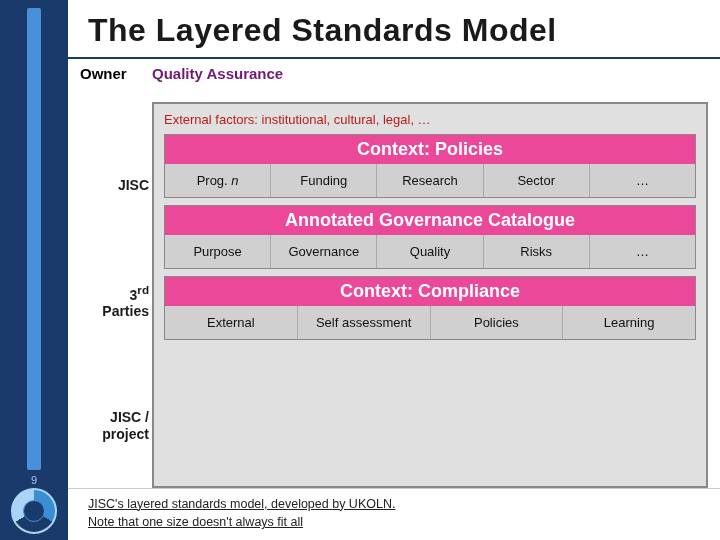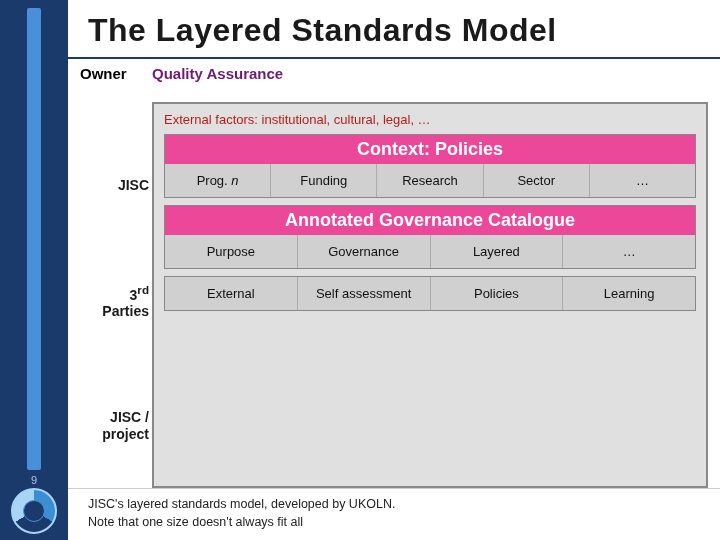--- a/index.html
+++ b/index.html
@@ -37,20 +37,21 @@
       color: #1a1a1a;
       letter-spacing: 0.5px;
     }
 
     .footer-text {
       padding: 6px 28px 8px 20px;
       font-size: 12.5px;
       color: #222;
       line-height: 1.5;
       border-top: 1px solid #ccc;
+      text-decoration: underline;
     }
 
     .left-sidebar-full {
       width: 68px;
       height: 540px;
       background: #1a3a6b;
       display: flex;
       flex-direction: column;
       align-items: center;
       position: relative;
@@ -249,26 +250,28 @@
               <div class="lcell">Sector</div>
               <div class="lcell">…</div>
             </div>
           </div>
 
           <div class="layer-block">
             <div class="layer-block-header">Annotated Governance Catalogue</div>
             <div class="layer-block-cells">
               <div class="lcell">Purpose</div>
               <div class="lcell">Governance</div>
-              <div class="lcell">Layered</div>
+              <div class="lcell">Quality</div>
+              <div class="lcell">Risks</div>
               <div class="lcell">…</div>
             </div>
           </div>
 
           <div class="layer-block">
+            <div class="layer-block-header">Context: Compliance</div>
             <div class="layer-block-cells">
               <div class="lcell">External</div>
               <div class="lcell">Self assessment</div>
               <div class="lcell">Policies</div>
               <div class="lcell">Learning</div>
             </div>
           </div>
         </div>
       </div>
     </div>

